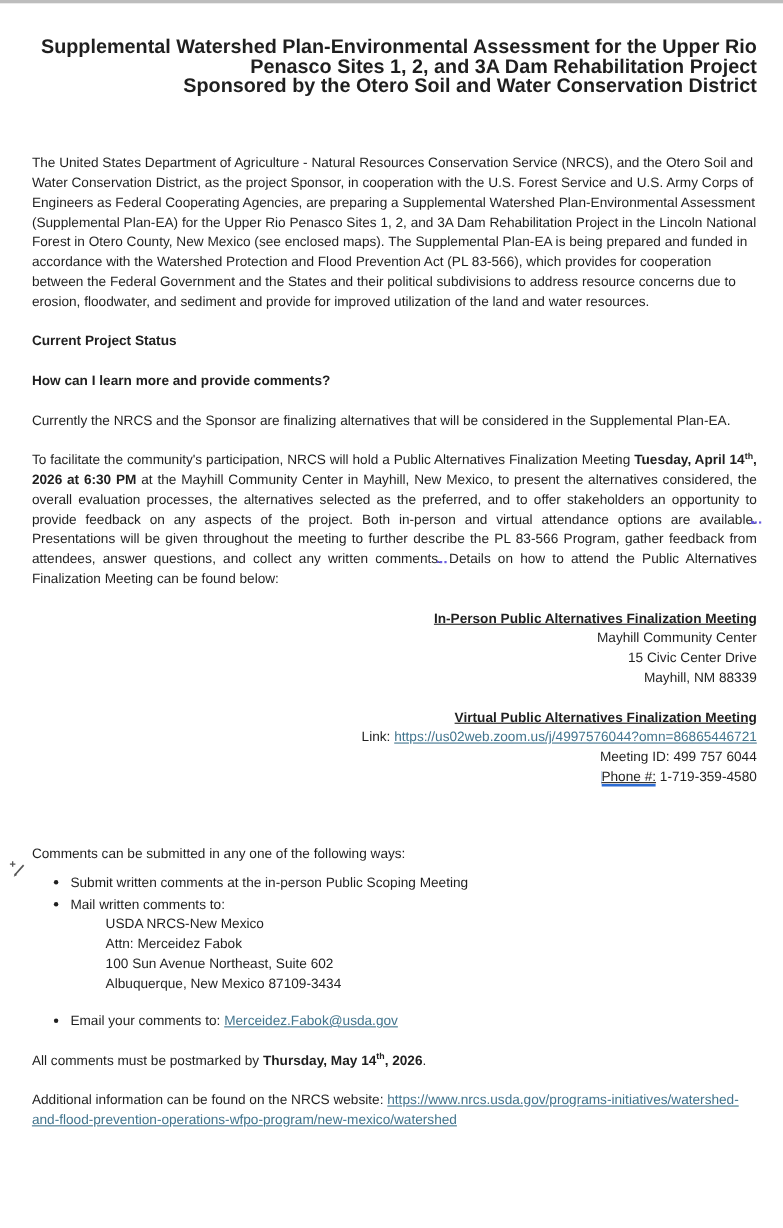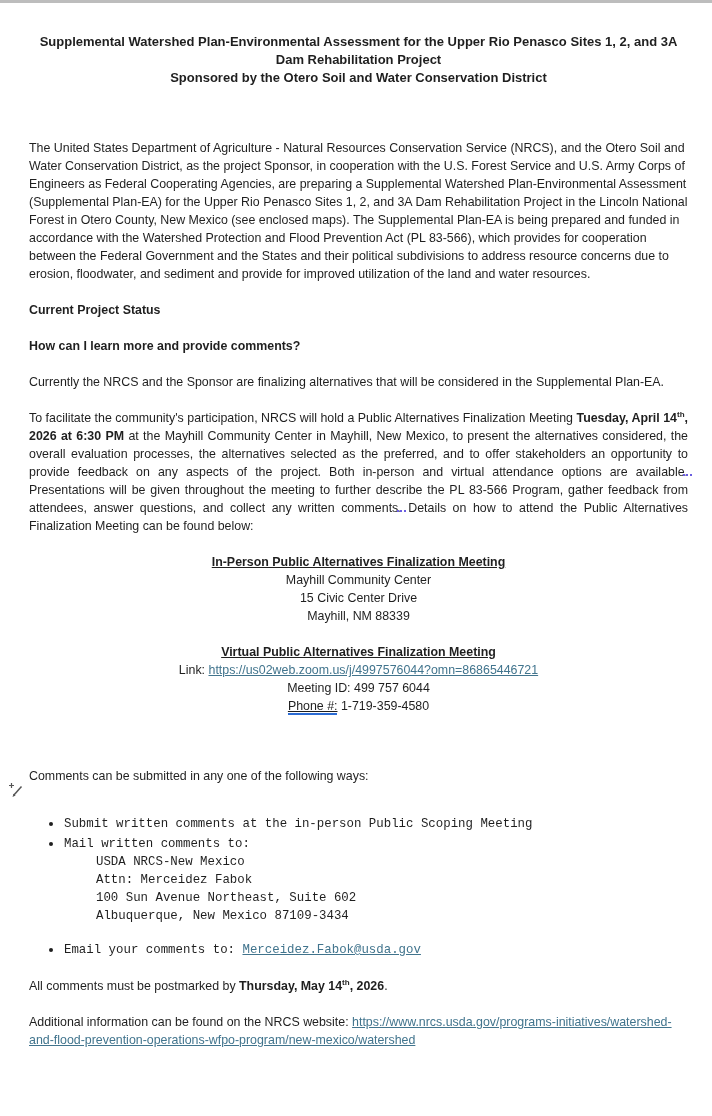--- a/index.html
+++ b/index.html
@@ -24,24 +24,24 @@
   }
   .content {
     position: absolute;
     top: 33px;
     left: 29px;
     width: 659px;
   }
   p { margin: 0; }
   .gap { margin-top: 18px; }
   .gap2 { margin-top: 52px; }
-  .center { text-align: center; }
+  .center { text-align: right; }
   .justify { text-align: justify; }
   b, .bold { font-weight: bold; }
-  .title-main, .title-sponsor { font-weight: bold; font-size: 13px; text-align: center; }
+  .title-main, .title-sponsor { font-weight: bold; font-size: 18px; text-align: right; }
   .meeting-heading { font-weight: bold; text-decoration: underline; }
   sup { font-size: 8px; line-height: 0; vertical-align: super; }
   a.link, span.link {
     color: var(--link-color, #41748D);
     text-decoration: underline;
     text-decoration-color: var(--link-color, #41748D);
     overflow-wrap: break-word;
     cursor: pointer;
   }
   .proof-mark {
@@ -49,21 +49,21 @@
     width: 9px;
     height: 12px;
     margin-left: -5px;
     margin-right: -4px;
     border-bottom: 2px dotted var(--proof-mark-color, #6a5de0);
   }
   .phone-label {
     text-decoration: underline;
     box-shadow: 0 2px 0 var(--phone-mark-color, #2b6bd3);
   }
-  ul.bullets { list-style: none; margin-top: 30px; font-family: Liberation Mono, monospace; }
+  ul.bullets { list-style: none; margin-top: 8px; }
   ul.bullets li {
     position: relative;
     padding-left: 35px;
     margin-bottom: 2px;
   }
   ul.bullets li .bullet {
     position: absolute;
     left: 20px;
     top: 7px;
     width: 4px;

